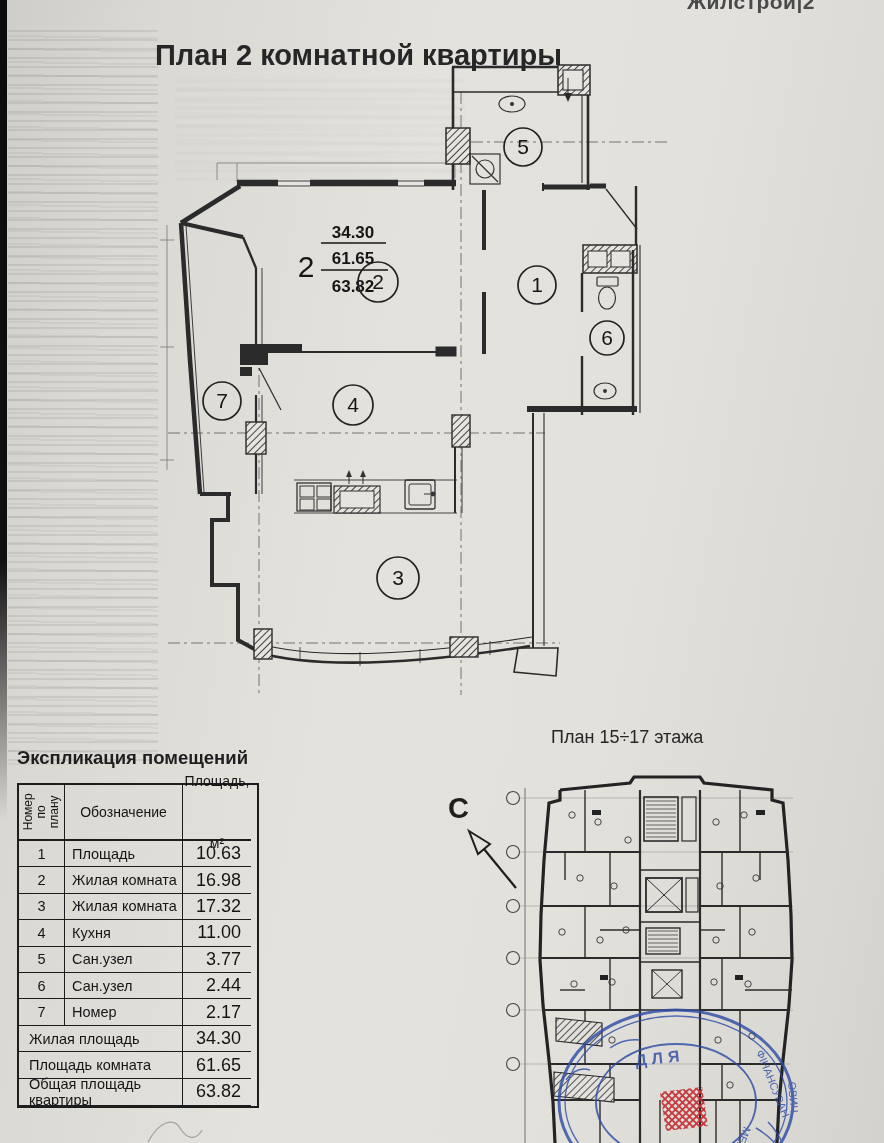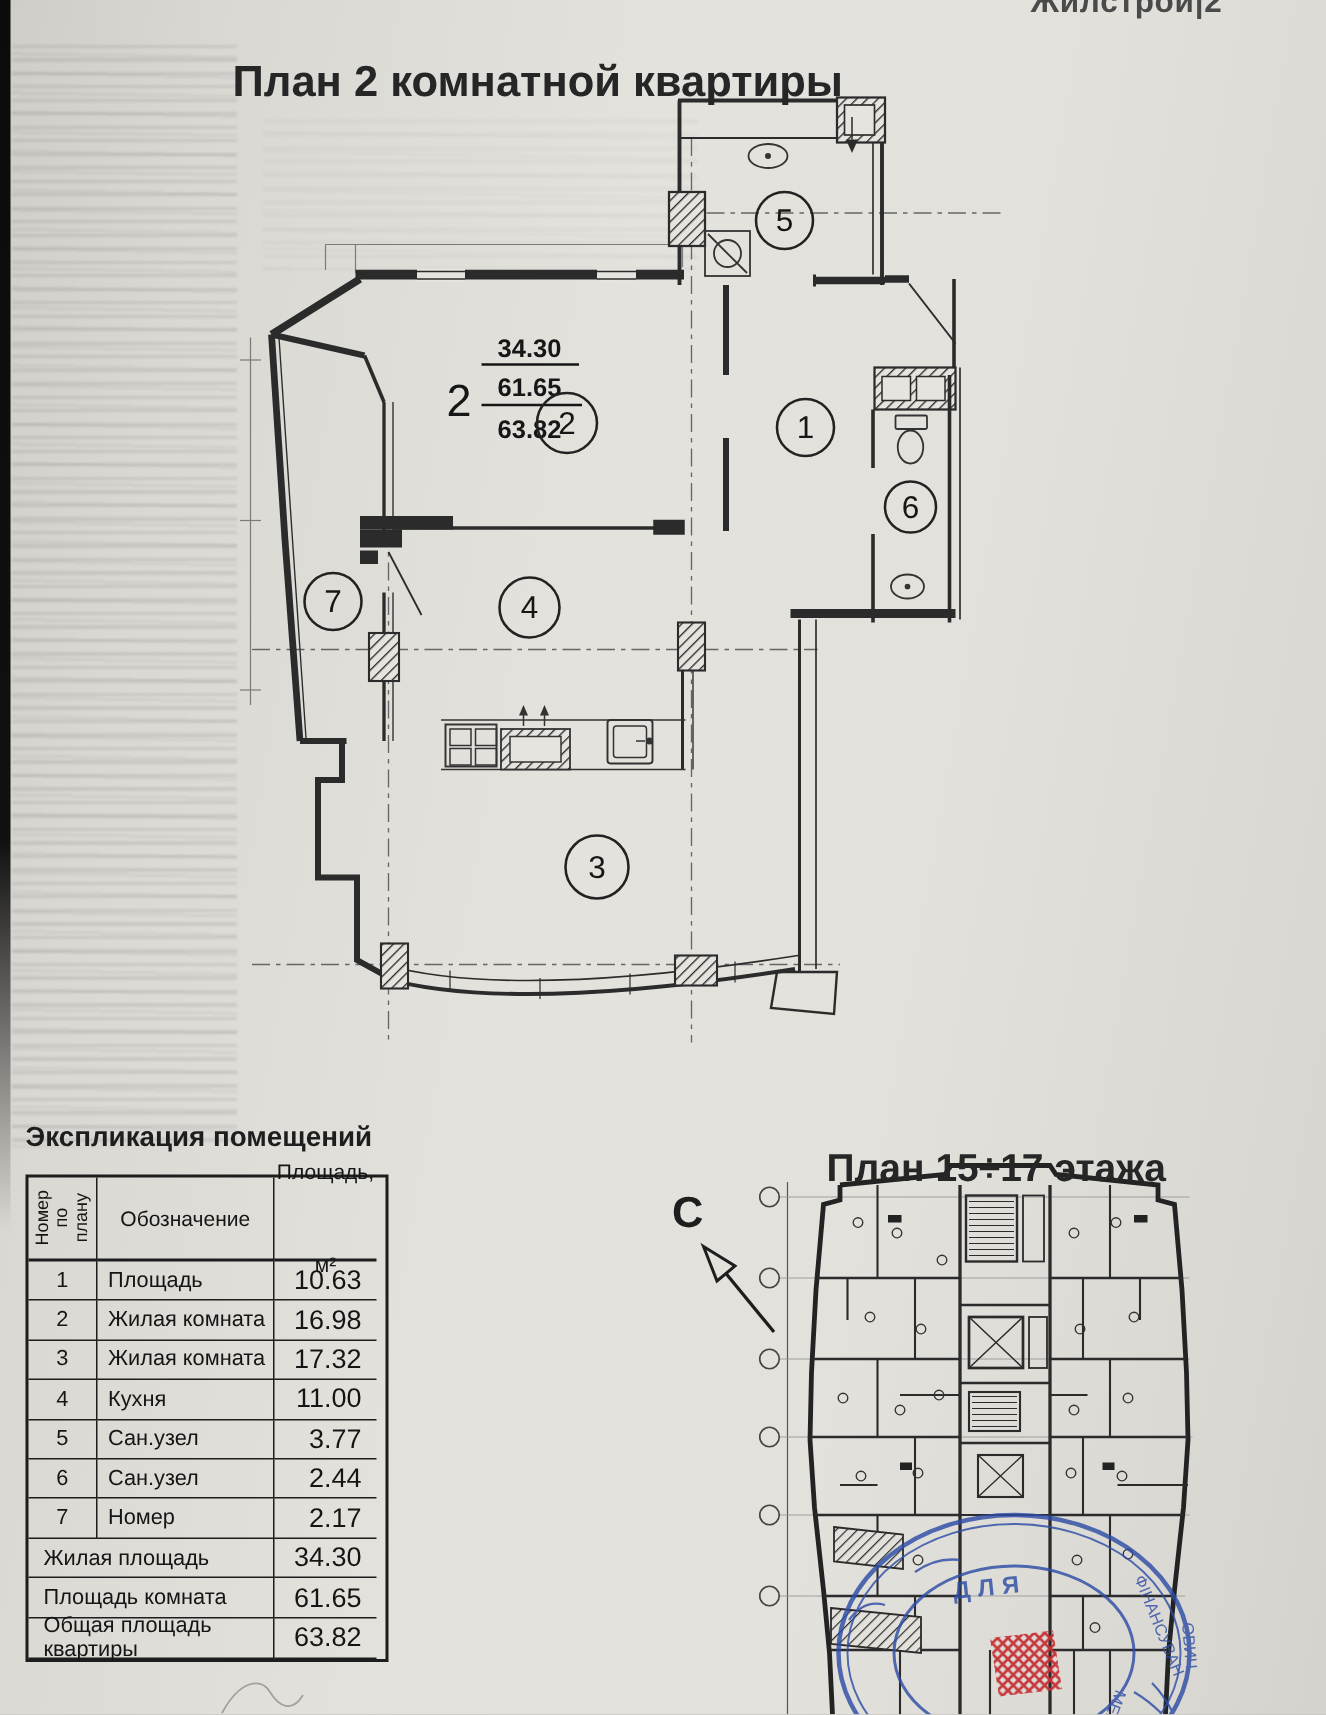--- a/index.html
+++ b/index.html
@@ -13,21 +13,21 @@
     background:linear-gradient(to bottom,#0b0b0b 0,#101010 560px,rgba(16,16,16,0) 820px);}
   .noise{position:absolute;z-index:1;filter:blur(.7px);pointer-events:none;
     background:
       repeating-linear-gradient(to bottom, rgba(62,62,70,.10) 0 2px, rgba(0,0,0,0) 2px 9px),
       repeating-linear-gradient(1deg, rgba(62,62,70,.06) 0 2px, rgba(0,0,0,0) 2px 13px);}
   .noise-left{left:8px;top:30px;width:150px;height:735px;}
   .noise-top{left:175px;top:80px;width:290px;height:100px;opacity:.45;filter:blur(1px);}
   
   .main-title{position:absolute;left:155px;top:18px;font-size:29px;font-weight:700;color:#262626;z-index:3;margin-top:21px;}
   .logo{position:absolute;left:687px;top:-10px;font-size:21px;font-weight:700;color:#4a4a4a;letter-spacing:.5px;z-index:3;}
-  .small-title{position:absolute;left:551px;top:727px;font-size:26px;font-weight:700;color:#262626;z-index:3;margin-top:36px;}
+  .small-title{position:absolute;left:551px;top:727px;font-size:18px;font-weight:400;color:#262626;z-index:3;}
   .table-title{position:absolute;left:17px;top:747px;font-size:18.5px;font-weight:700;color:#1e1e1e;z-index:3;}
   
   .plan-svg{position:absolute;z-index:2;}
   
   .expl{position:absolute;left:17px;top:783px;width:238px;z-index:3;
     display:grid;grid-template-columns:46px 118px 68px;
     grid-template-rows:56px repeat(7,26.4px) repeat(3,26.6px);
     border:2px solid #1d1d1d;font-size:14px;color:#151515;}
   .expl > div{display:flex;align-items:center;border-right:1px solid #1d1d1d;border-bottom:1px solid #1d1d1d;}
   .expl > .last-col{border-right:none;gap:46px;}

